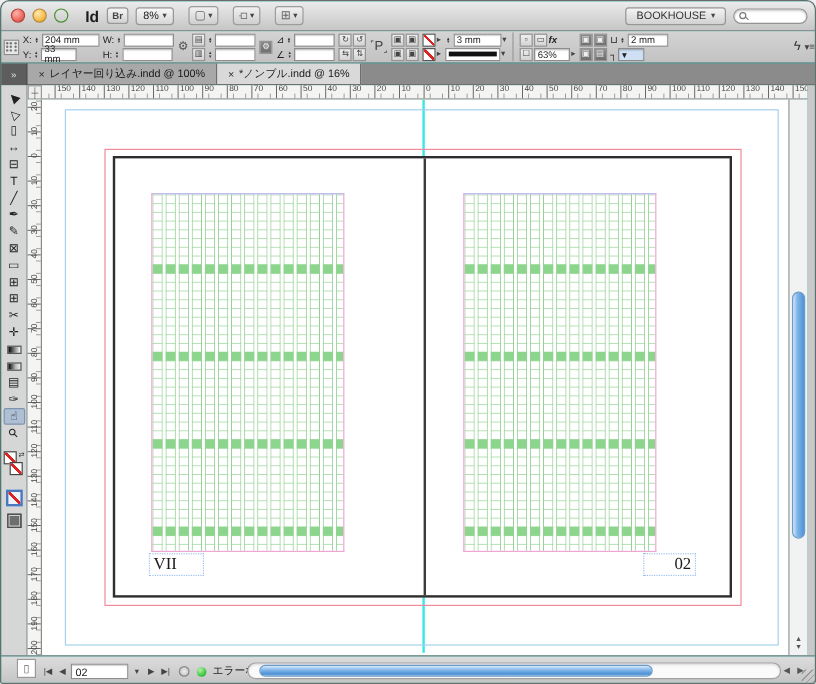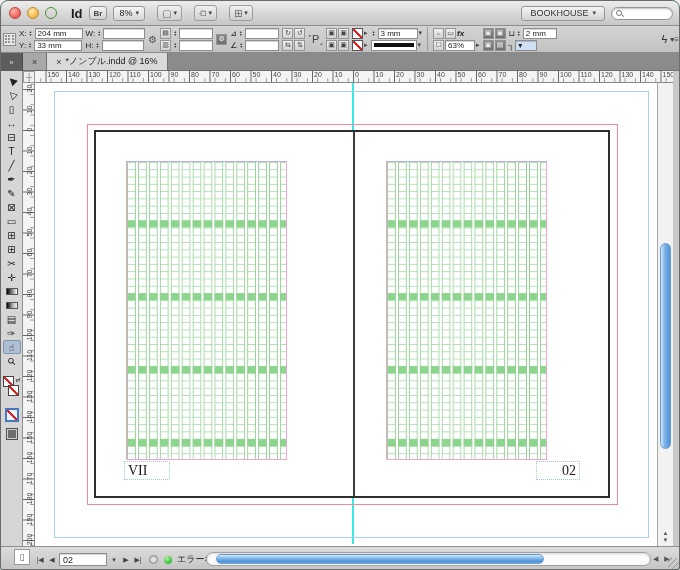--- a/index.html
+++ b/index.html
@@ -199,21 +199,21 @@
     </div>
     <div class="cp-col">
       <div class="cp-row">
           <span>X:</span>
         <span class="stp">▴<br>▾</span>
         <span class="fld" style="width:48px">204 mm</span>
         </div>
       <div class="cp-row">
           <span>Y:</span>
         <span class="stp">▴<br>▾</span>
-        <span class="fld" style="width:48px">33 mm</span>
+        <span class="fld" style="width:30px">33 mm</span>
         </div>
     </div>
     <div class="cp-col">
       <div class="cp-row">
           <span>W:</span>
         <span class="stp">▴<br>▾</span>
         <span class="fld" style="width:42px"></span>
         </div>
       <div class="cp-row">
           <span>H:</span>
@@ -328,20 +328,21 @@
     <div class="tb-spacer"></div>
     <span class="lightning">ϟ</span>
     <span style="color:#444">▾≡</span>
   </div>
 
   <div class="tab-bar">
     <div class="tools-header">»</div>
     <div id="tabs" style="display:flex">
         <div class="tab">
           <span class="tab-close">×</span>
+          <span>レイヤー回り込み.indd @ 100%</span>
         </div>
         <div class="tab active">
           <span class="tab-close">×</span>
           <span>*ノンブル.indd @ 16%</span>
         </div>
       </div>
   </div>
 
   <div class="tools-panel">
     <div id="tools" style="display:flex;flex-direction:column;align-items:center">

